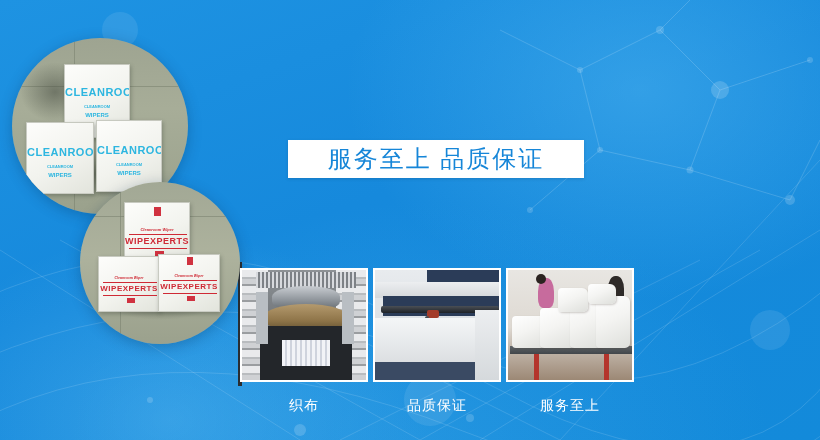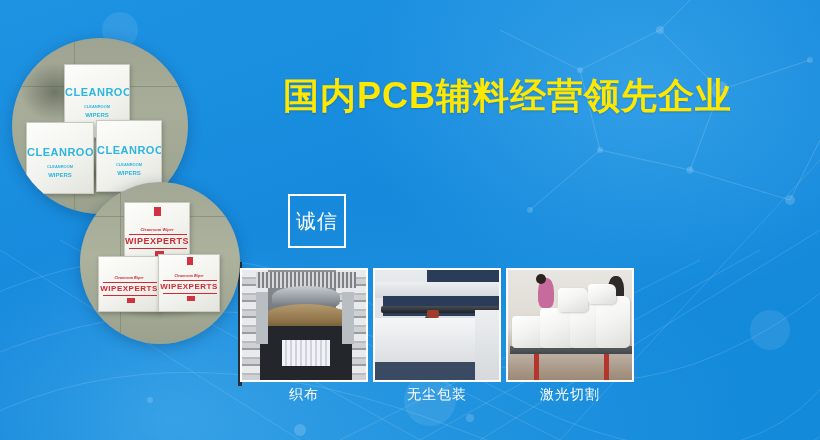--- a/index.html
+++ b/index.html
@@ -136,21 +136,21 @@
   }
   .process-item { width:128px; }
   .process-thumb {
     width:128px; height:114px;
     border:2px solid #ffffff;
     position:relative;
     overflow:hidden;
     background:#8d949a;
   }
   .process-caption {
-    margin-top:4px;
+    margin-top:15px;
     text-align:center;
     color:#ffffff;
     font-size:14px;
     letter-spacing:1px;
     white-space:nowrap;
   }
 
   
   .knit-bg { position:absolute; inset:0; background:linear-gradient(180deg,#8e9296 0%,#6d7276 55%,#3c4044 100%); }
   .spool-wall { position:absolute; top:0; bottom:0; width:26px; background:
@@ -300,27 +300,26 @@
         <div class="redtick" style="left:28px;top:2px;width:6px;height:8px;"></div>
         <div class="lbl-sub lbl-red" style="top:20px;font-size:3.5px;font-style:italic;">Cleanroom Wiper</div>
         <div class="redbar" style="left:4px;top:25px;width:54px;height:1px;"></div>
         <div class="pack-label lbl-red" style="top:28px;font-size:8px;">WIPEXPERTS</div>
         <div class="redbar" style="left:4px;top:38px;width:54px;height:1px;"></div>
         <div class="redtick" style="left:28px;top:41px;width:8px;height:5px;"></div>
       </div>
     </div>
   </div>
 
-  <div id="headline">国内PCB辅料经营领先企业</div>
-
+
+  <div id="subtitle-bar">
+    <span id="subtitle-text">服务至上 品质保证</span>
+  </div>
 
   <div id="tags">
-    <div class="tag">
-      <span>诚信</span>
-    </div>
   </div>
 
   <div id="edge-sliver"></div>
 
   <div id="process-row">
 
     <div class="process-item">
       <div class="process-thumb">
         <div class="knit-bg"></div>
         <div class="spool-wall" style="left:0;"></div>
@@ -345,36 +344,36 @@
         <div class="laser-navy" style="left:52px;top:0;width:76px;height:14px;"></div>
         <div class="laser-body" style="left:0;top:12px;width:128px;height:16px;"></div>
         <div class="laser-navy" style="left:8px;top:26px;width:120px;height:20px;"></div>
         <div class="laser-gantry" style="left:6px;top:36px;width:118px;height:7px;"></div>
         <div class="laser-head" style="left:52px;top:40px;width:12px;height:8px;"></div>
         <div class="laser-gantry" style="left:50px;top:46px;width:4px;height:10px;"></div>
         <div class="laser-bed" style="left:0;top:48px;width:118px;height:48px;"></div>
         <div class="laser-navy" style="left:0;top:92px;width:104px;height:22px;background:#3a4a63;"></div>
         <div class="laser-body" style="left:100px;top:40px;width:28px;height:74px;"></div>
       </div>
-      <div class="process-caption">无尘包装</div>
+      <div class="process-caption">品质保证</div>
     </div>
 
     <div class="process-item">
       <div class="process-thumb">
         <div class="pack-bg"></div>
         <div class="worker" style="left:30px;top:8px;width:16px;height:30px;background:#c76b9d;"></div>
         <div class="worker" style="left:28px;top:4px;width:10px;height:10px;background:#2b2320;border-radius:50%;"></div>
         <div class="worker" style="left:100px;top:6px;width:16px;height:28px;background:#2e2a28;"></div>
         <div class="pack-table" style="left:2px;top:76px;width:124px;height:8px;"></div>
         <div class="pack-leg" style="left:26px;top:84px;width:5px;height:26px;"></div>
         <div class="pack-leg" style="left:96px;top:84px;width:5px;height:26px;"></div>
         <div class="bag" style="left:4px;top:46px;width:34px;height:32px;"></div>
         <div class="bag" style="left:32px;top:38px;width:36px;height:40px;"></div>
         <div class="bag" style="left:62px;top:30px;width:34px;height:48px;"></div>
         <div class="bag" style="left:88px;top:26px;width:34px;height:52px;"></div>
         <div class="bag" style="left:50px;top:18px;width:30px;height:24px;"></div>
         <div class="bag" style="left:80px;top:14px;width:28px;height:20px;"></div>
       </div>
-      <div class="process-caption">激光切割</div>
+      <div class="process-caption">服务至上</div>
     </div>
 
   </div>
 </div>
 
 </body></html>

